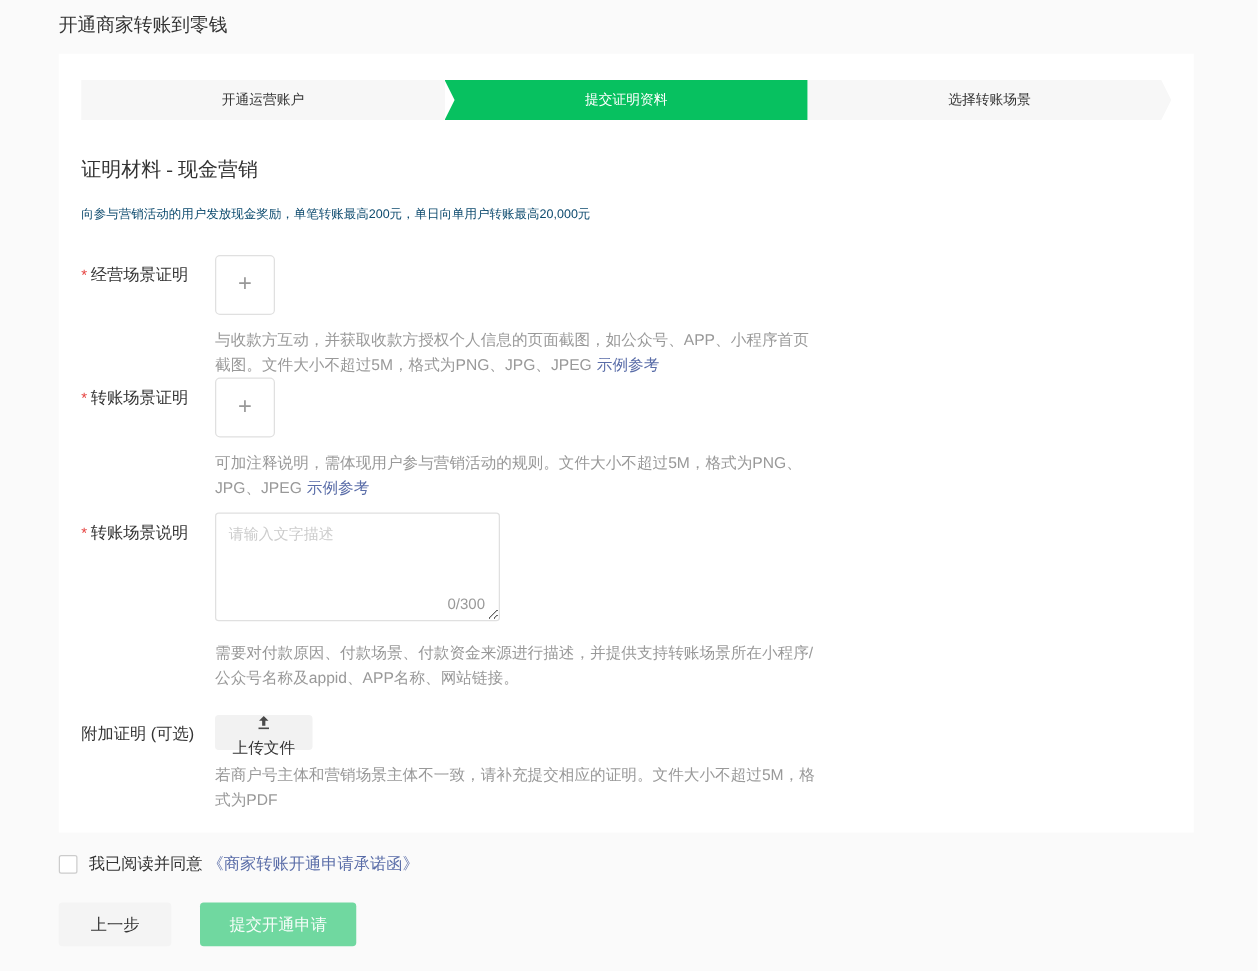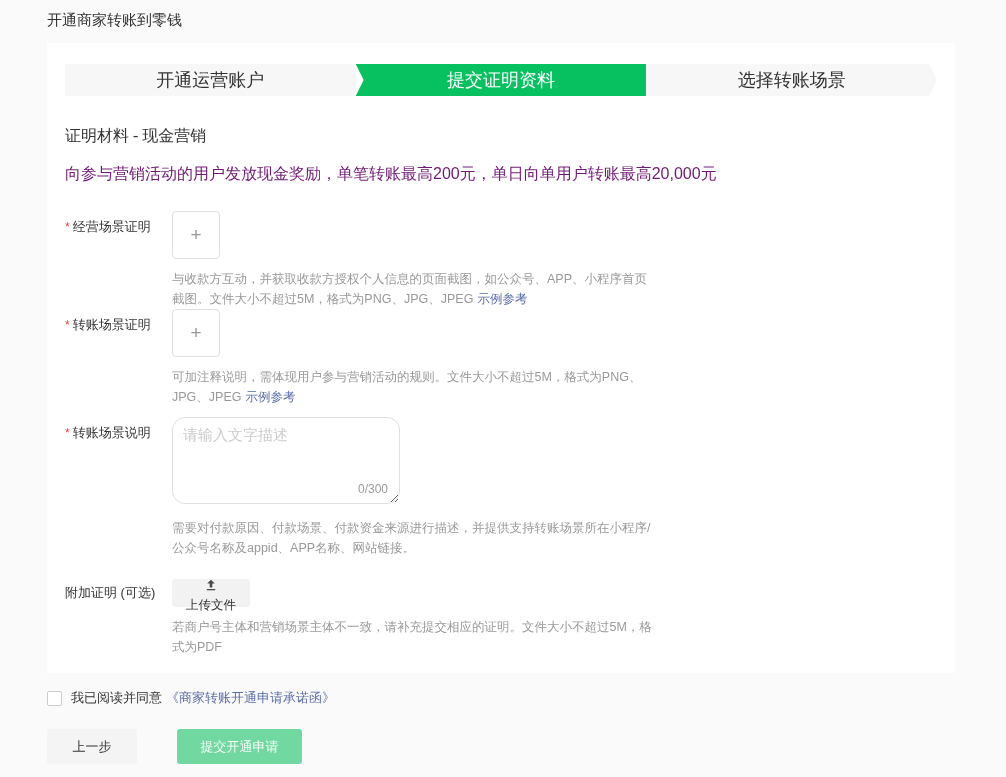--- a/index.html
+++ b/index.html
@@ -20,37 +20,37 @@
     width: 908px;
     margin: 13px 0 0 47px;
     background: #fff;
     padding: 21px 18px 16px 18px;
   }
   
   .steps { display: flex; height: 32px; }
   .step {
     flex: 1;
     background: #f7f7f7;
-    font-size: 18px;
+    font-size: 11px;
     color: #333;
     line-height: 32px;
     text-align: center;
     cursor: default;
   }
   .step.arrow-end {
     clip-path: polygon(0 0, calc(100% - 8px) 0, 100% 50%, calc(100% - 8px) 100%, 0 100%);
   }
   .step.active {
     background: var(--accent, #07c160);
     color: #fff;
     clip-path: polygon(0 0, 8px 50%, 0 100%, 100% 100%, 100% 0);
   }
   
   .section-title { margin-top: 30px; font-size: 16px; color: #333; font-family: Liberation Serif, serif; }
-  .section-desc { margin-top: 17px; font-size: 16px; color: #701a75; }
+  .section-desc { margin-top: 17px; font-size: 10px; color: #0c4a6e; }
   
   .row { display: flex; align-items: flex-start; justify-content: center; }
   .row-1 { margin-top: 26px; }
   .row-2 { }
   .row-3 { margin-top: 10px; }
   .row-4 { margin-top: 19px; }
   .label-col {
     width: 107px;
     flex-shrink: 0;
     padding-top: 7px;
@@ -73,24 +73,24 @@
     font-size: 12.5px;
     line-height: 20px;
     color: #999;
     white-space: pre-line;
   }
   .helper-link { color: var(--link, #5a6da8); text-decoration: none; margin-left: 4px; cursor: pointer; }
   .textarea-wrap { position: relative; width: 228px; }
   .textarea-wrap textarea {
     width: 228px; height: 87px;
     border: 1px solid #e0e0e0;
-    border-radius: 13px;
+    border-radius: 3px;
     padding: 8px 10px 22px 10px;
     font-family: "Liberation Sans", "DejaVu Sans", sans-serif;
-    font-size: 15px;
+    font-size: 12px;
     color: #333;
     outline: none;
     resize: both;
   }
   .textarea-wrap textarea::placeholder { color: #ccc; }
   .char-counter {
     position: absolute;
     right: 12px; bottom: 12px;
     font-size: 12px; color: #999;
     pointer-events: none;
@@ -114,21 +114,21 @@
   .checkbox {
     width: 15px; height: 15px;
     border: 1px solid #ccc;
     border-radius: 2px;
     background: #fff;
     margin-right: 9px;
     cursor: pointer;
     flex-shrink: 0;
   }
   .agreement-link { color: var(--link, #5a6da8); text-decoration: none; margin-left: 4px; cursor: pointer; }
-  .footer { margin: 22px 0 0 47px; display: flex; gap: 17px; }
+  .footer { margin: 22px 0 0 47px; display: flex; }
   .btn-prev {
     width: 90px; height: 35px;
     background: #f4f4f4;
     border: none; border-radius: 3px;
     font-size: 13px; color: #333;
     cursor: pointer;
   }
   .btn-submit {
     width: 125px; height: 35px;
     margin-left: 23px;

